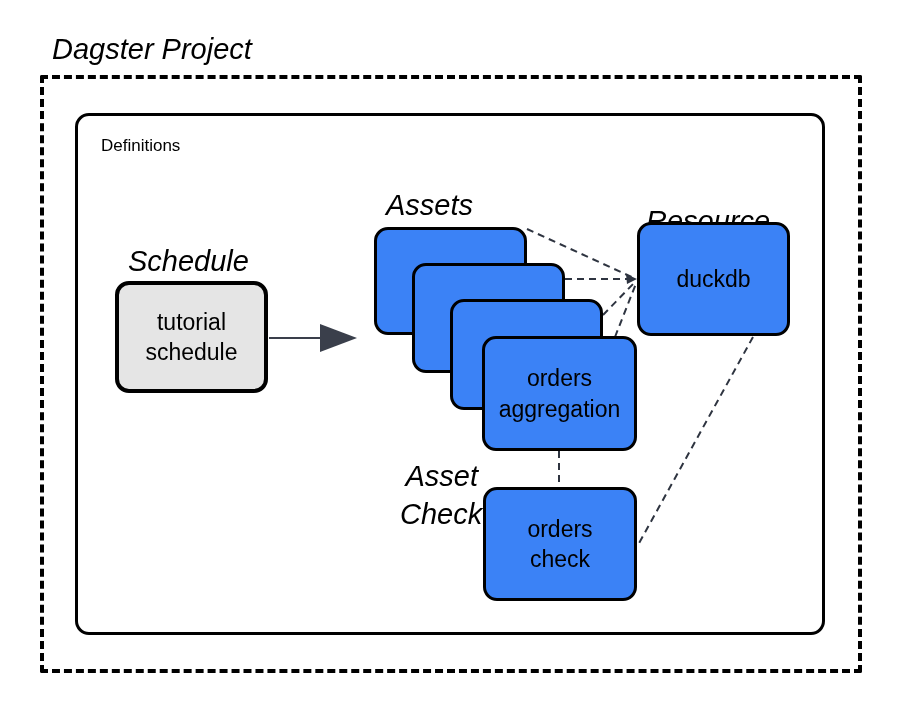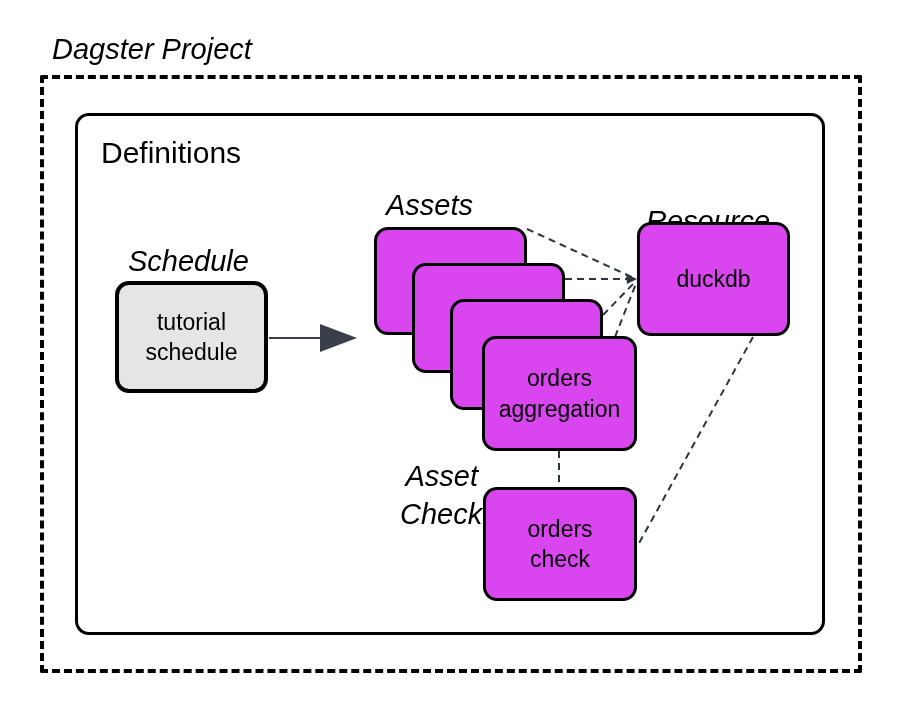--- a/index.html
+++ b/index.html
@@ -23,21 +23,21 @@
     position: absolute;
     left: 0;
     top: 0;
     width: 900px;
     height: 713px;
     pointer-events: none;
   }
   .node {
     position: absolute;
     box-sizing: border-box;
-    background: #d946ef;
+    background: #3b82f6;
     border: 3.5px solid #000000;
     border-radius: 14px;
     display: flex;
     flex-direction: column;
     align-items: center;
     justify-content: center;
     line-height: 1.32;
     font-size: 23px;
     color: #000000;
     text-align: center;
@@ -50,21 +50,21 @@
   .label-italic {
     position: absolute;
     font-style: italic;
     font-size: 29px;
     color: #000000;
     white-space: pre-line;
     line-height: 1.3;
   }
   .label-plain {
     position: absolute;
-    font-size: 30px;
+    font-size: 17px;
     color: #000000;
   }
   .outer-dashed {
     position: absolute;
     box-sizing: border-box;
     border: 4px dashed #000000;
     background: transparent;
     border-radius: 2px;
   }
   .defs-box {

